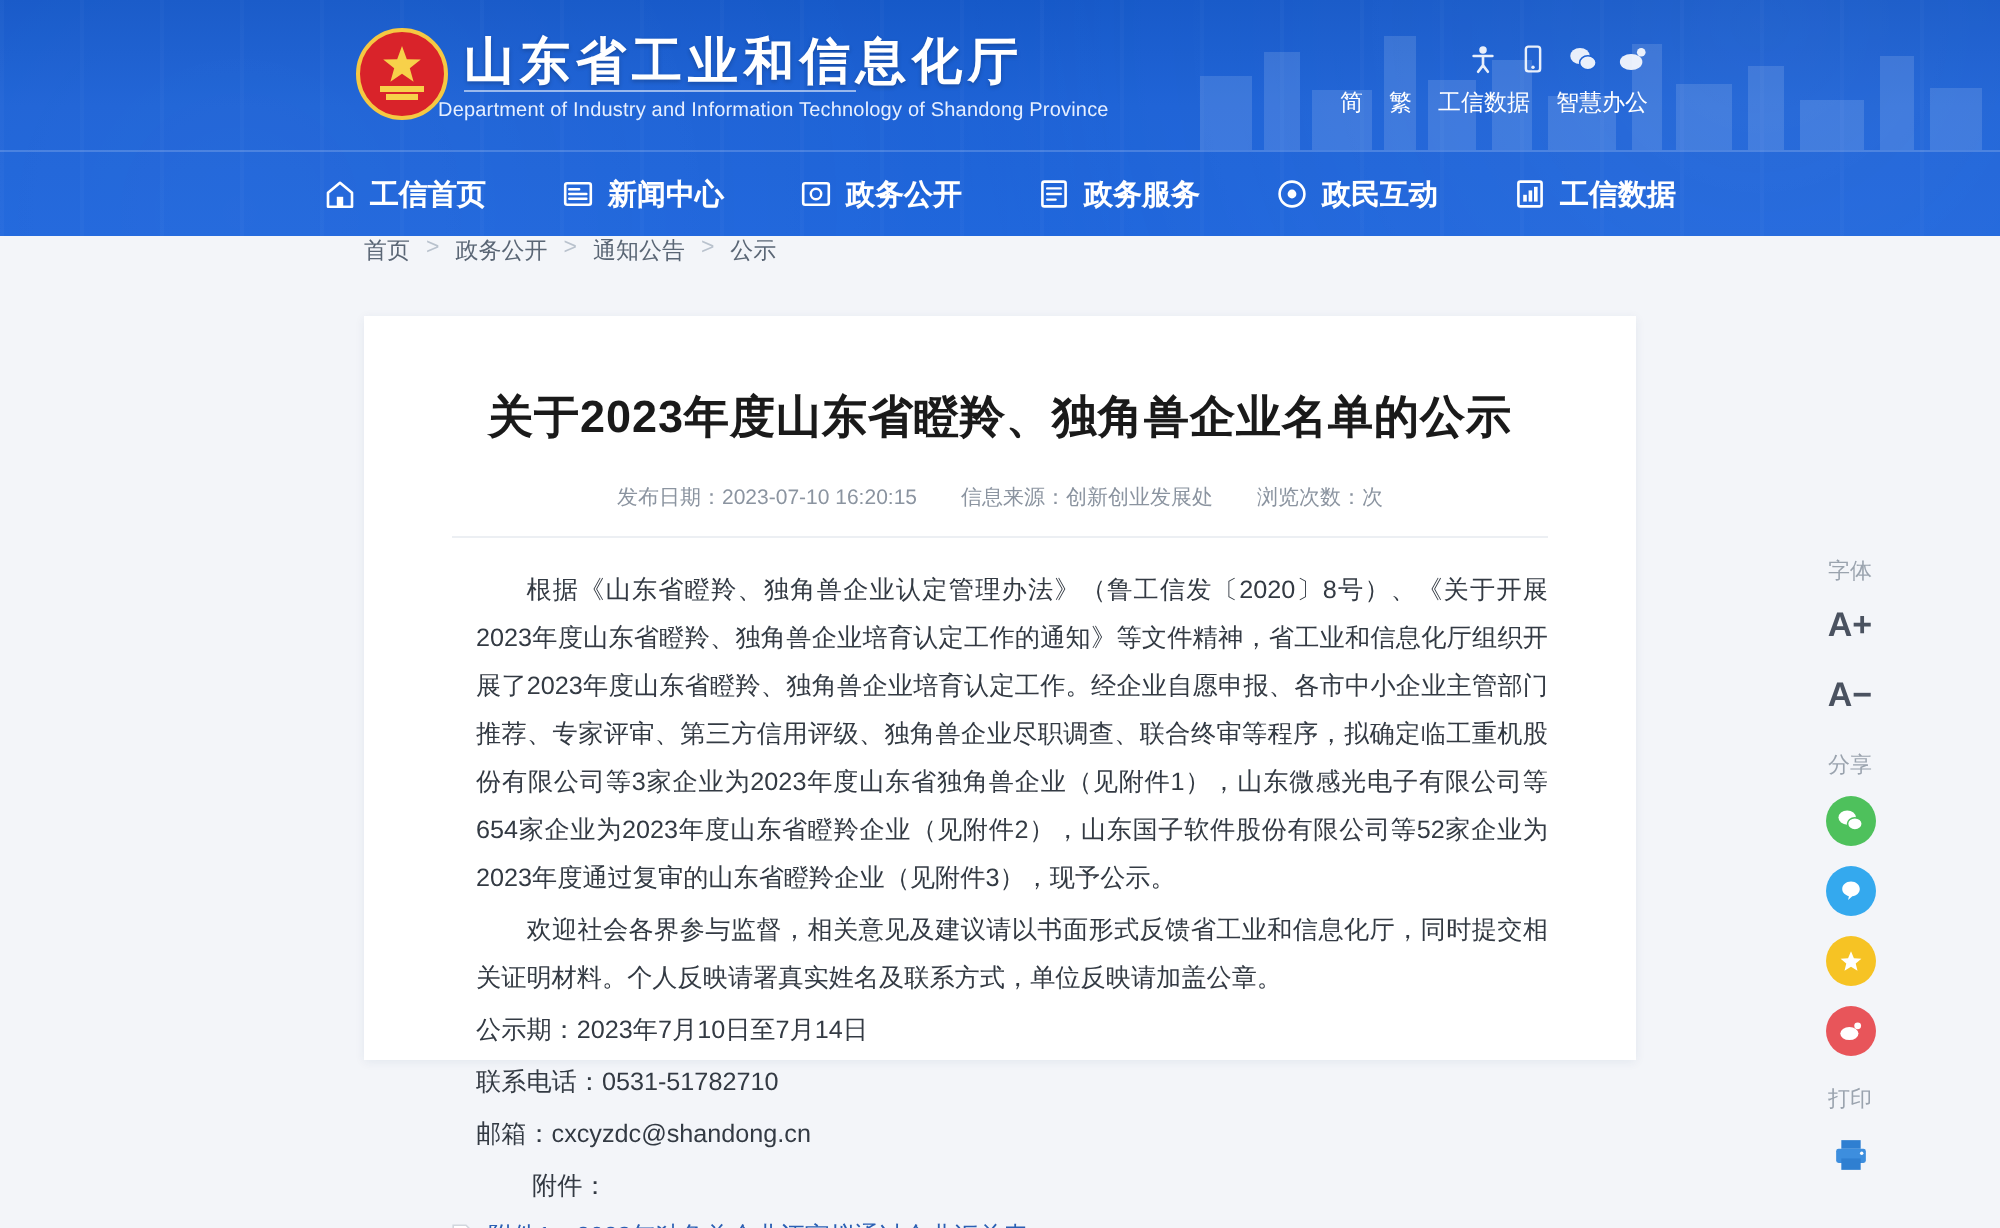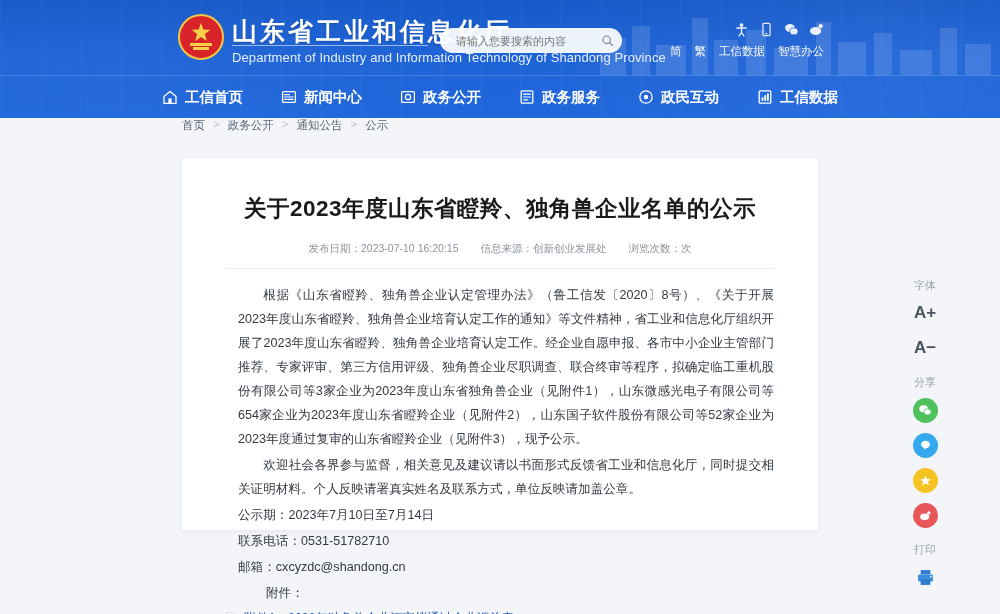--- a/index.html
+++ b/index.html
@@ -212,29 +212,22 @@
         <circle cx="23" cy="23" r="22" fill="#d9232a" stroke="#f5c842" stroke-width="2"></circle>
         <polygon points="23,9 25.4,15.6 32.4,15.8 26.9,20.1 28.8,26.9 23,22.9 17.2,26.9 19.1,20.1 13.6,15.8 20.6,15.6" fill="#f7d14a"></polygon>
         <rect x="12" y="29" width="22" height="3" fill="#f7d14a"></rect>
         <rect x="15" y="33" width="16" height="3" fill="#f7d14a"></rect>
       </svg>
 
       <div class="site-title-block">
         <div class="site-title-cn">山东省工业和信息化厅</div>
       </div>
       <div class="title-rule"></div>
-      <div style="position:absolute;left:232px;top:50px;color:#e6efff;font-size:13px;letter-spacing:.1px;">Department of Industry and Information Technology of Shandong Province</div>
-
-      <div class="search-box">
-        <input class="search-input" type="text" placeholder="请输入您要搜索的内容" style="">
-        <svg class="search-icon" viewBox="0 0 16 16">
-          <circle cx="7" cy="7" r="4.6" fill="none" stroke="#7b8796" stroke-width="1.4"></circle>
-          <line x1="10.4" y1="10.4" x2="14" y2="14" stroke="#7b8796" stroke-width="1.6" stroke-linecap="round"></line>
-        </svg>
-      </div>
+      <div style="position:absolute;left:219px;top:50px;color:#e6efff;font-size:10px;letter-spacing:.1px;">Department of Industry and Information Technology of Shandong Province</div>
+
 
       <div class="top-icons">
         <svg class="top-icon" viewBox="0 0 16 16">
           <circle cx="8" cy="3.2" r="2" fill="#fff"></circle>
           <path d="M3 6.4h10M8 6.4v5M8 11.4l-2.6 3.4M8 11.4l2.6 3.4" stroke="#fff" stroke-width="1.4" stroke-linecap="round" fill="none"></path>
         </svg>
         <svg class="top-icon" viewBox="0 0 16 16">
           <rect x="4.2" y="1.4" width="7.6" height="13.2" rx="1.4" fill="none" stroke="#fff" stroke-width="1.3"></rect>
           <circle cx="8" cy="12.4" r=".9" fill="#fff"></circle>
         </svg>

